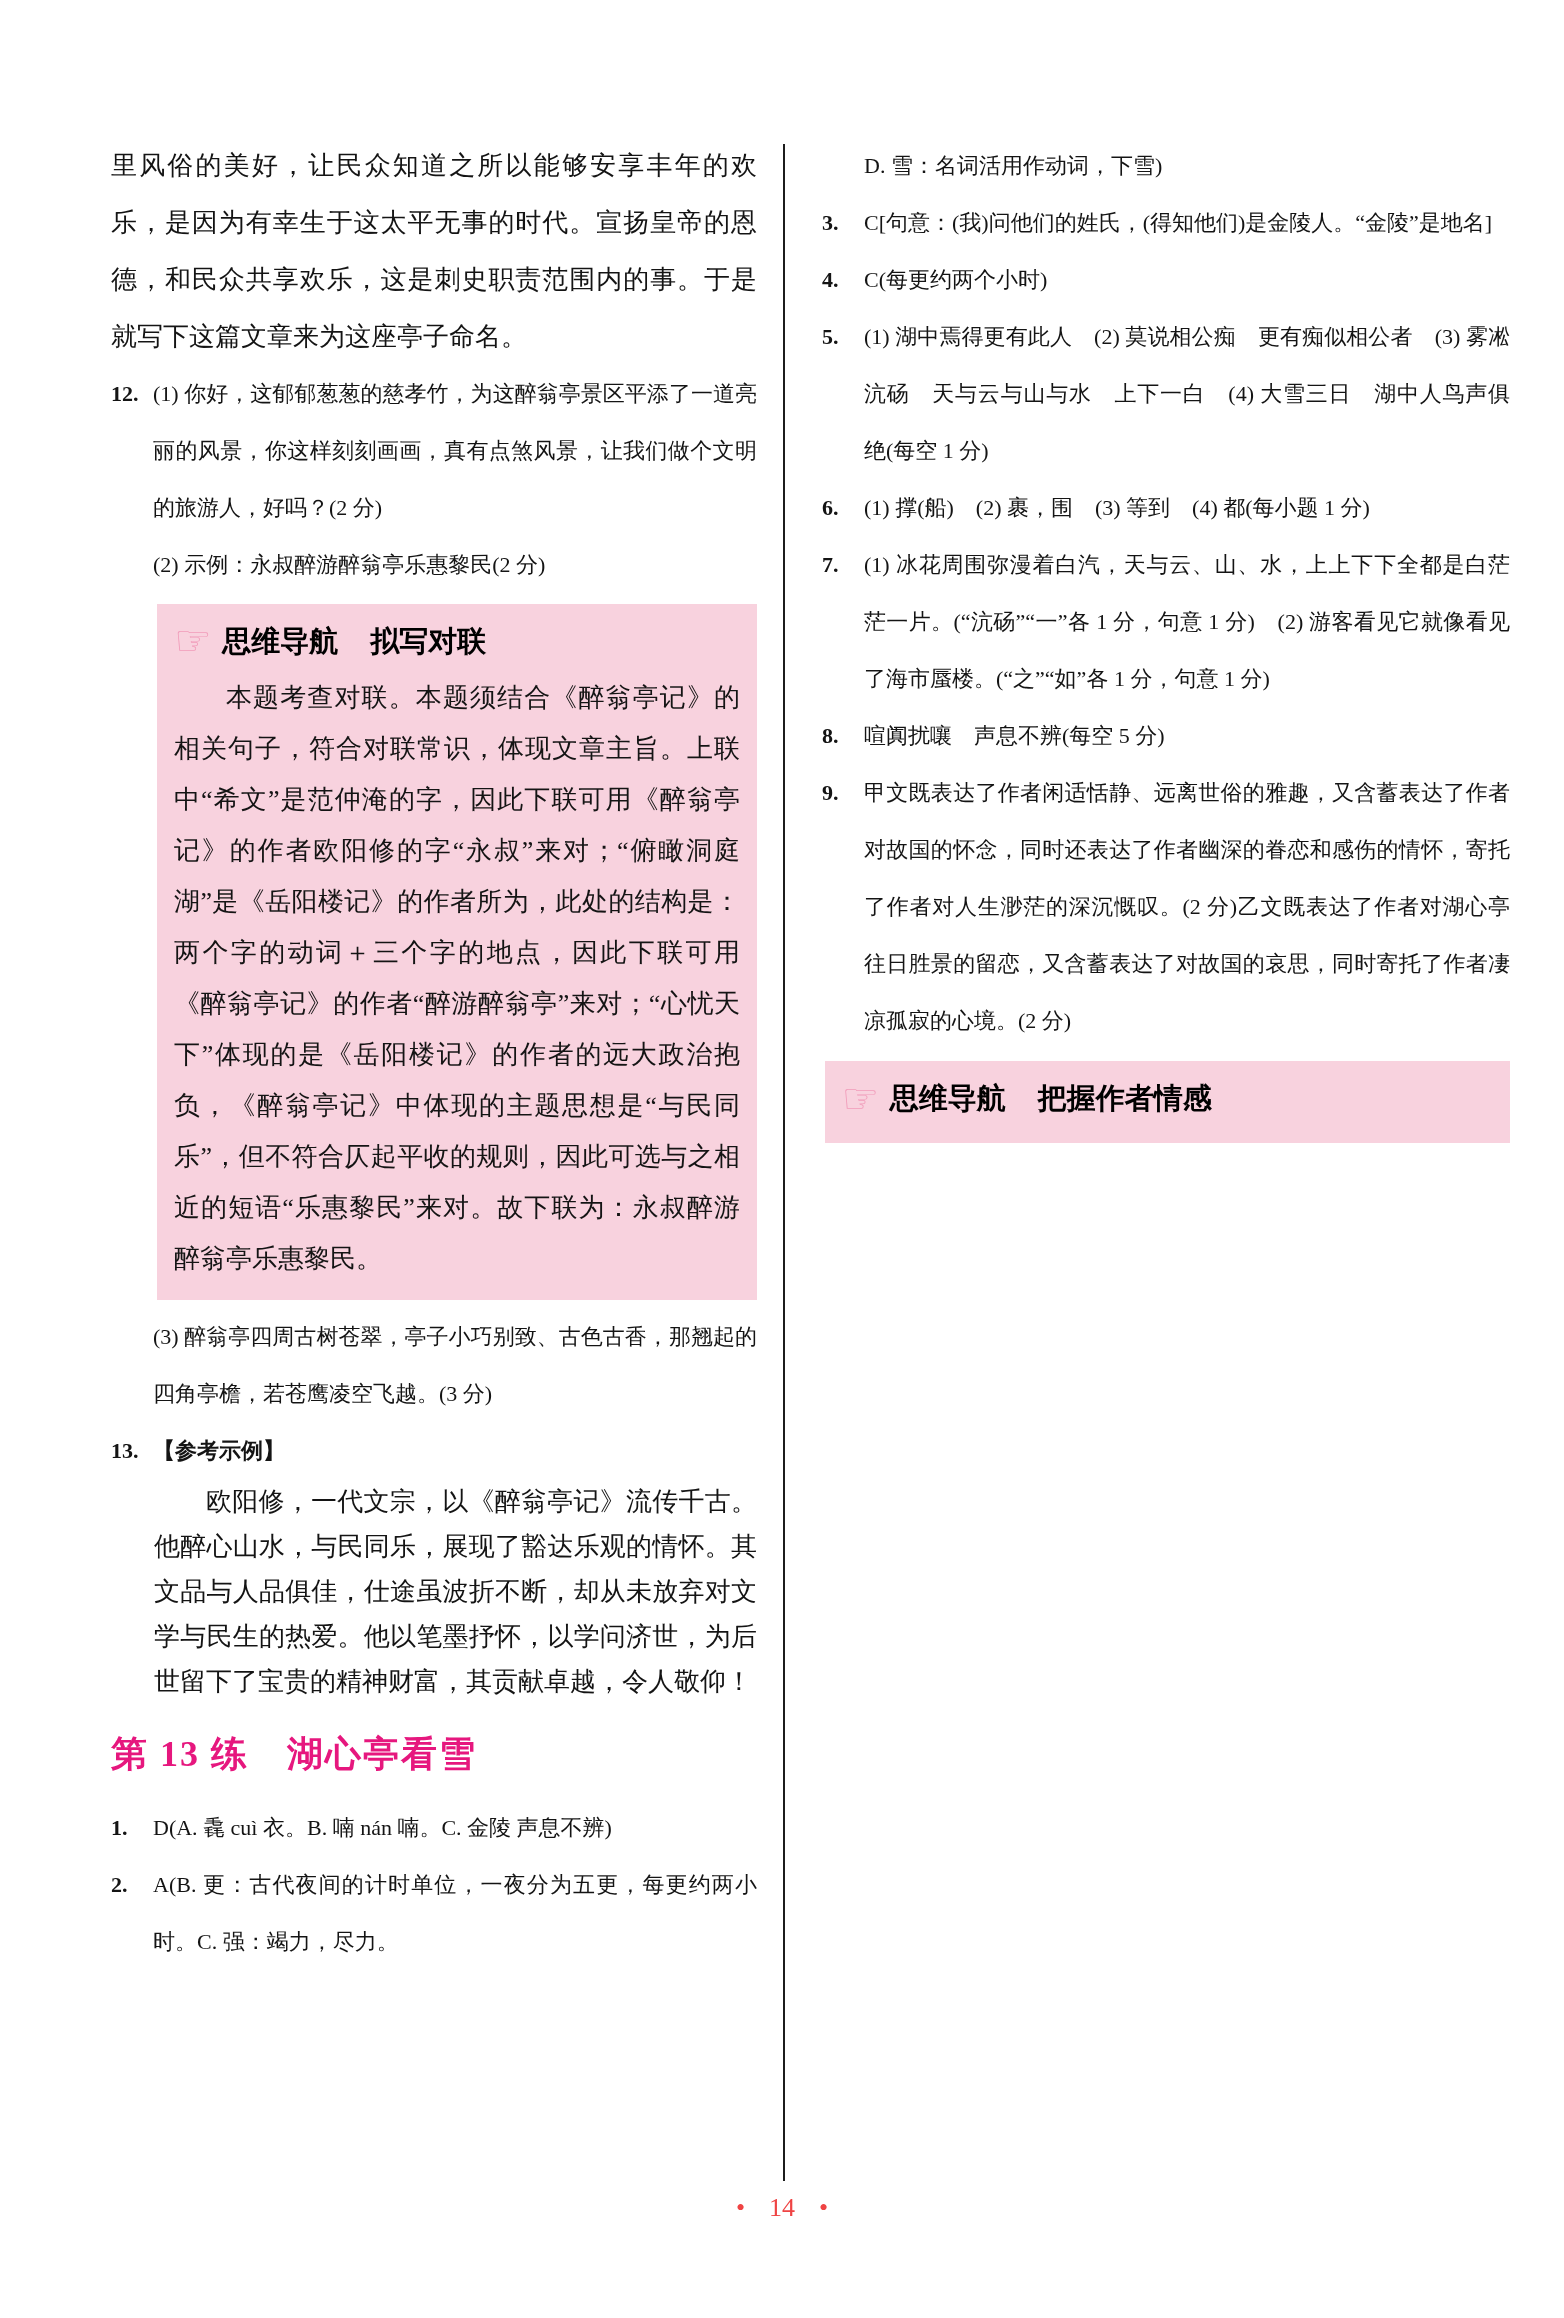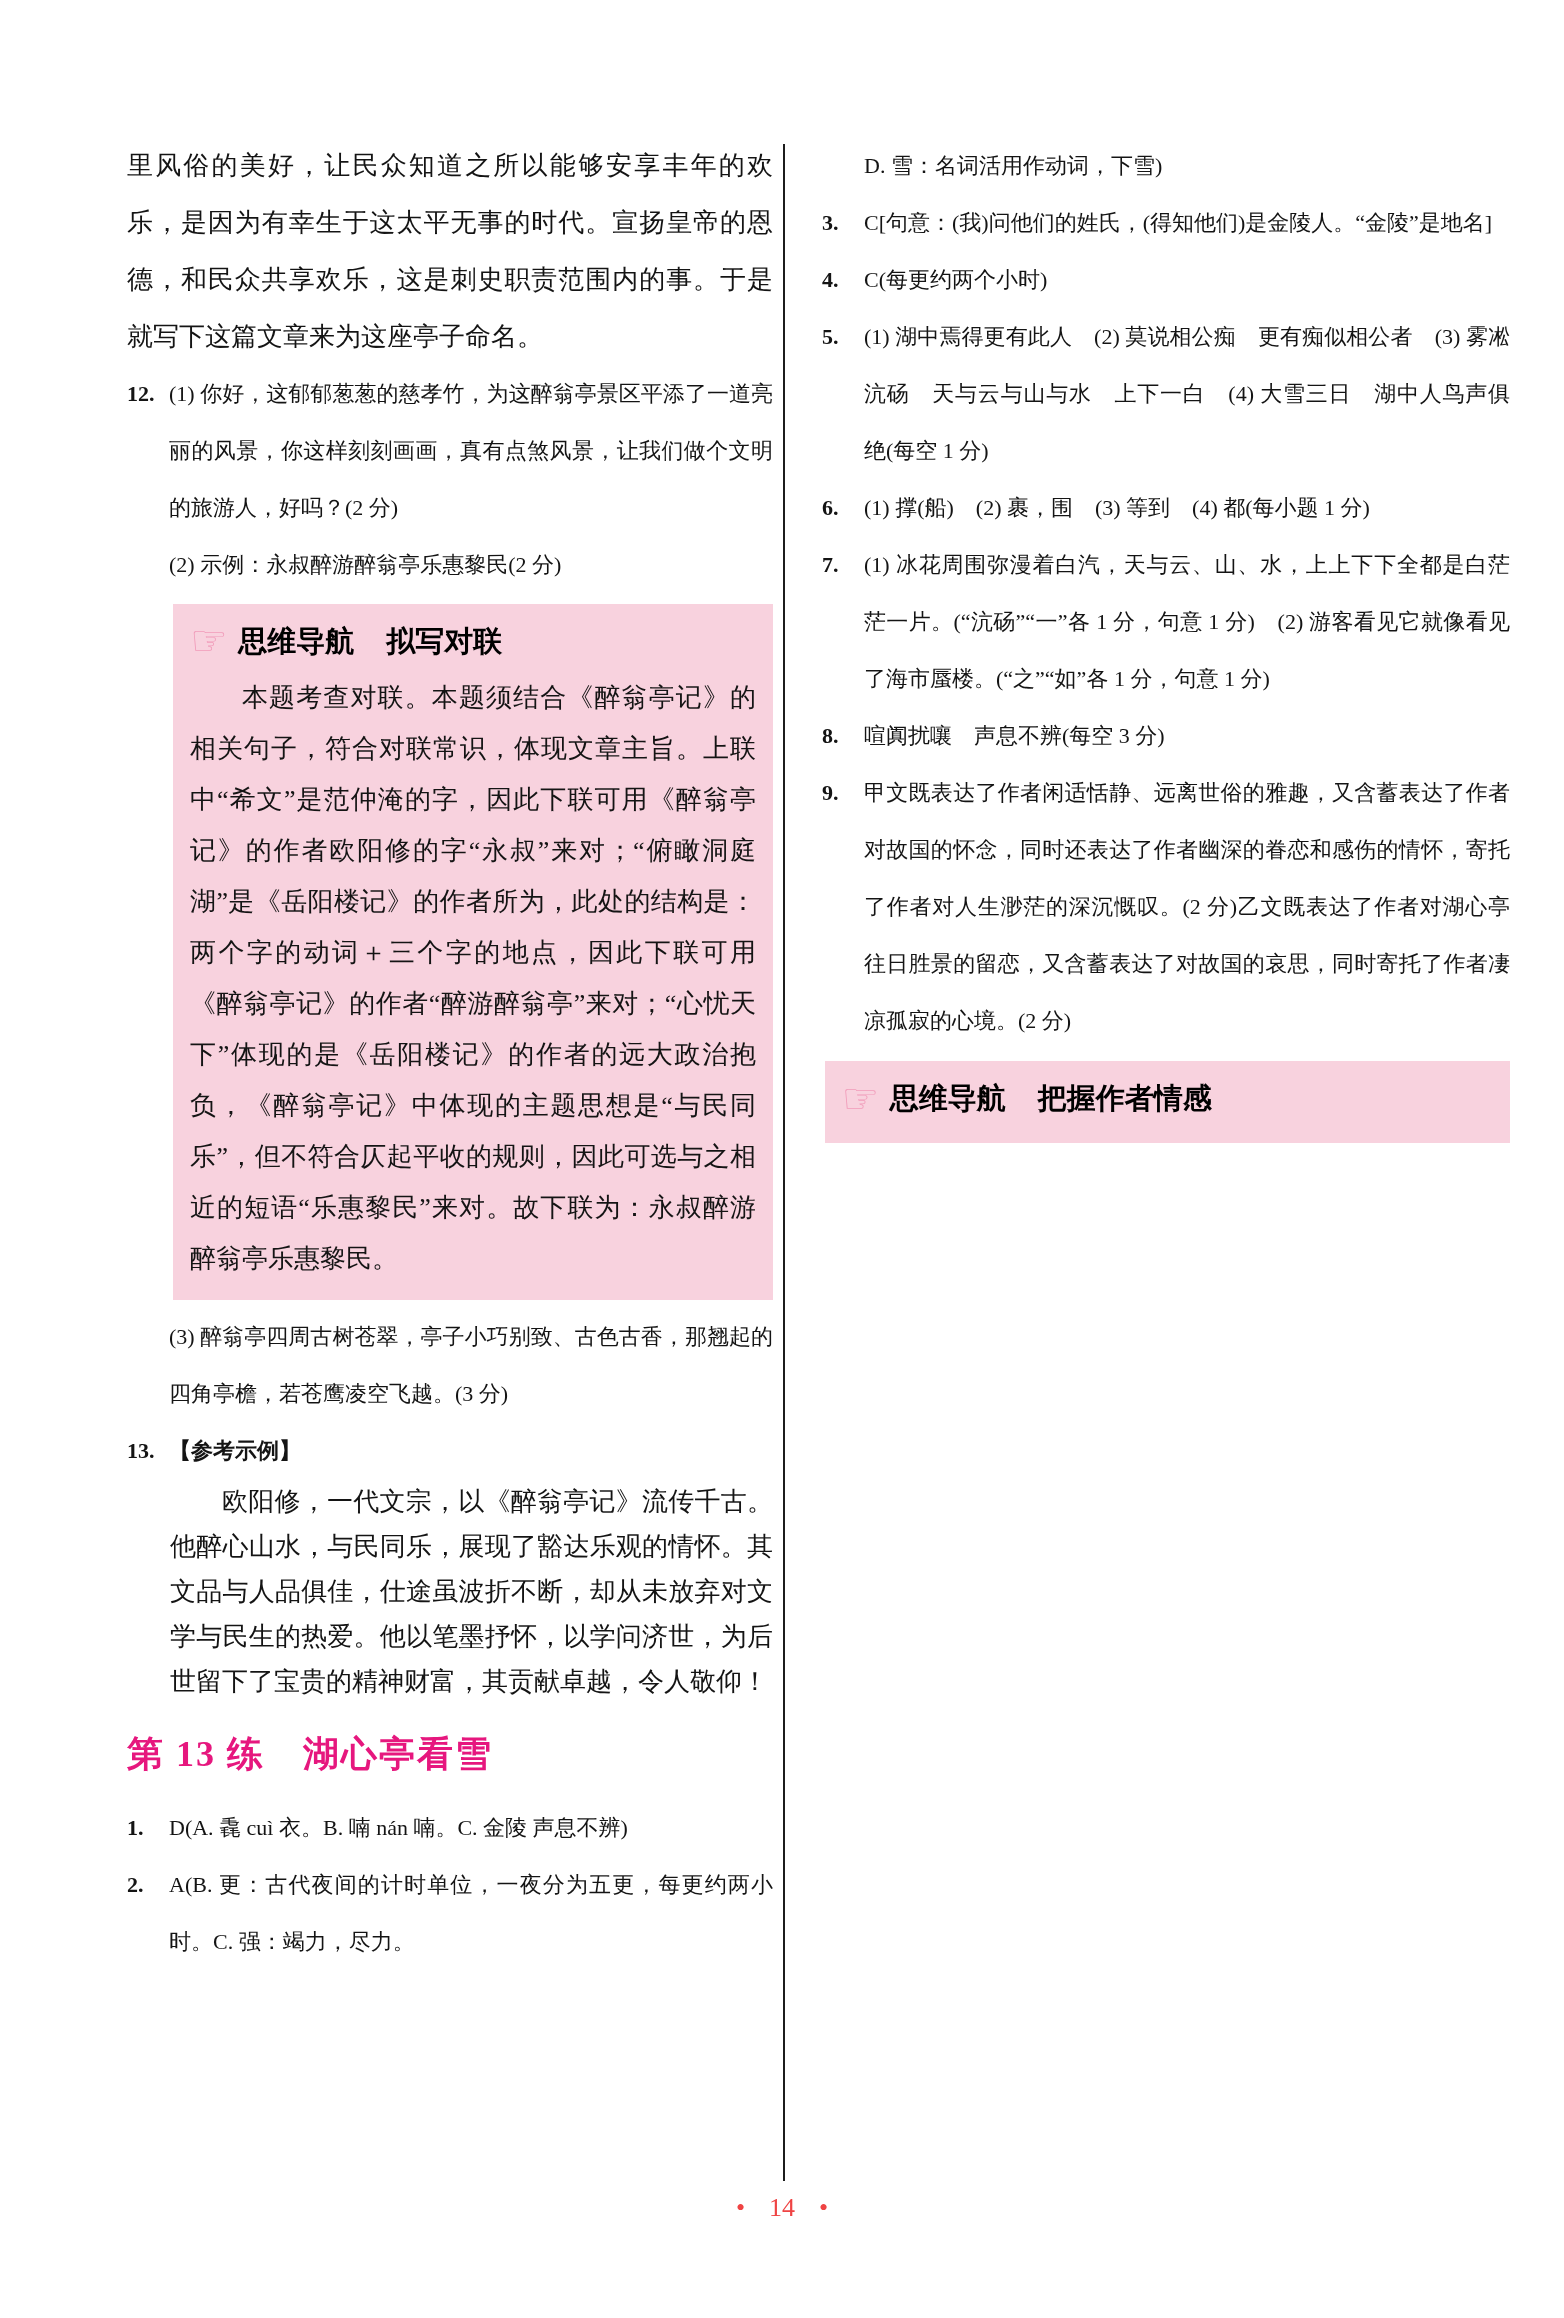--- a/index.html
+++ b/index.html
@@ -5,21 +5,21 @@
   html,body { margin:0; padding:0; background:#ffffff; }
   #page {
     position:relative;
     width:1564px; height:2319px;
     background:#ffffff;
     font-family:"Liberation Serif","DejaVu Serif",serif;
     color:#141414;
     overflow:hidden;
   }
   .col { position:absolute; top:137px; }
-  #col-left  { left:111px;  width:646px;margin-left:16px; }
+  #col-left  { left:111px;  width:646px; }
   #col-right { left:822px; width:688px; }
 
   .divider {
     position:absolute; left:783px; top:144px;
     width:2px; height:2037px; background:#1c1c1c;
   }
 
   .body-par {
     font-size:26px; line-height:57px;
     text-align:justify; margin:0;
@@ -178,21 +178,21 @@
     <div class="item">
       <span class="num">7.</span>
       <div class="content">
         <p>(1) 冰花周围弥漫着白汽，天与云、山、水，上上下下全都是白茫茫一片。(“沆砀”“一”各 1 分，句意 1 分)　(2) 游客看见它就像看见了海市蜃楼。(“之”“如”各 1 分，句意 1 分)</p>
       </div>
     </div>
 
     <div class="item">
       <span class="num">8.</span>
       <div class="content">
-        <p>喧阗扰嚷　声息不辨(每空 3 分)</p>
+        <p>喧阗扰嚷　声息不辨(每空 5 分)</p>
       </div>
     </div>
 
     <div class="item">
       <span class="num">9.</span>
       <div class="content">
         <p>甲文既表达了作者闲适恬静、远离世俗的雅趣，又含蓄表达了作者对故国的怀念，同时还表达了作者幽深的眷恋和感伤的情怀，寄托了作者对人生渺茫的深沉慨叹。(2 分)乙文既表达了作者对湖心亭往日胜景的留恋，又含蓄表达了对故国的哀思，同时寄托了作者凄凉孤寂的心境。(2 分)</p>
       </div>
     </div>
 

